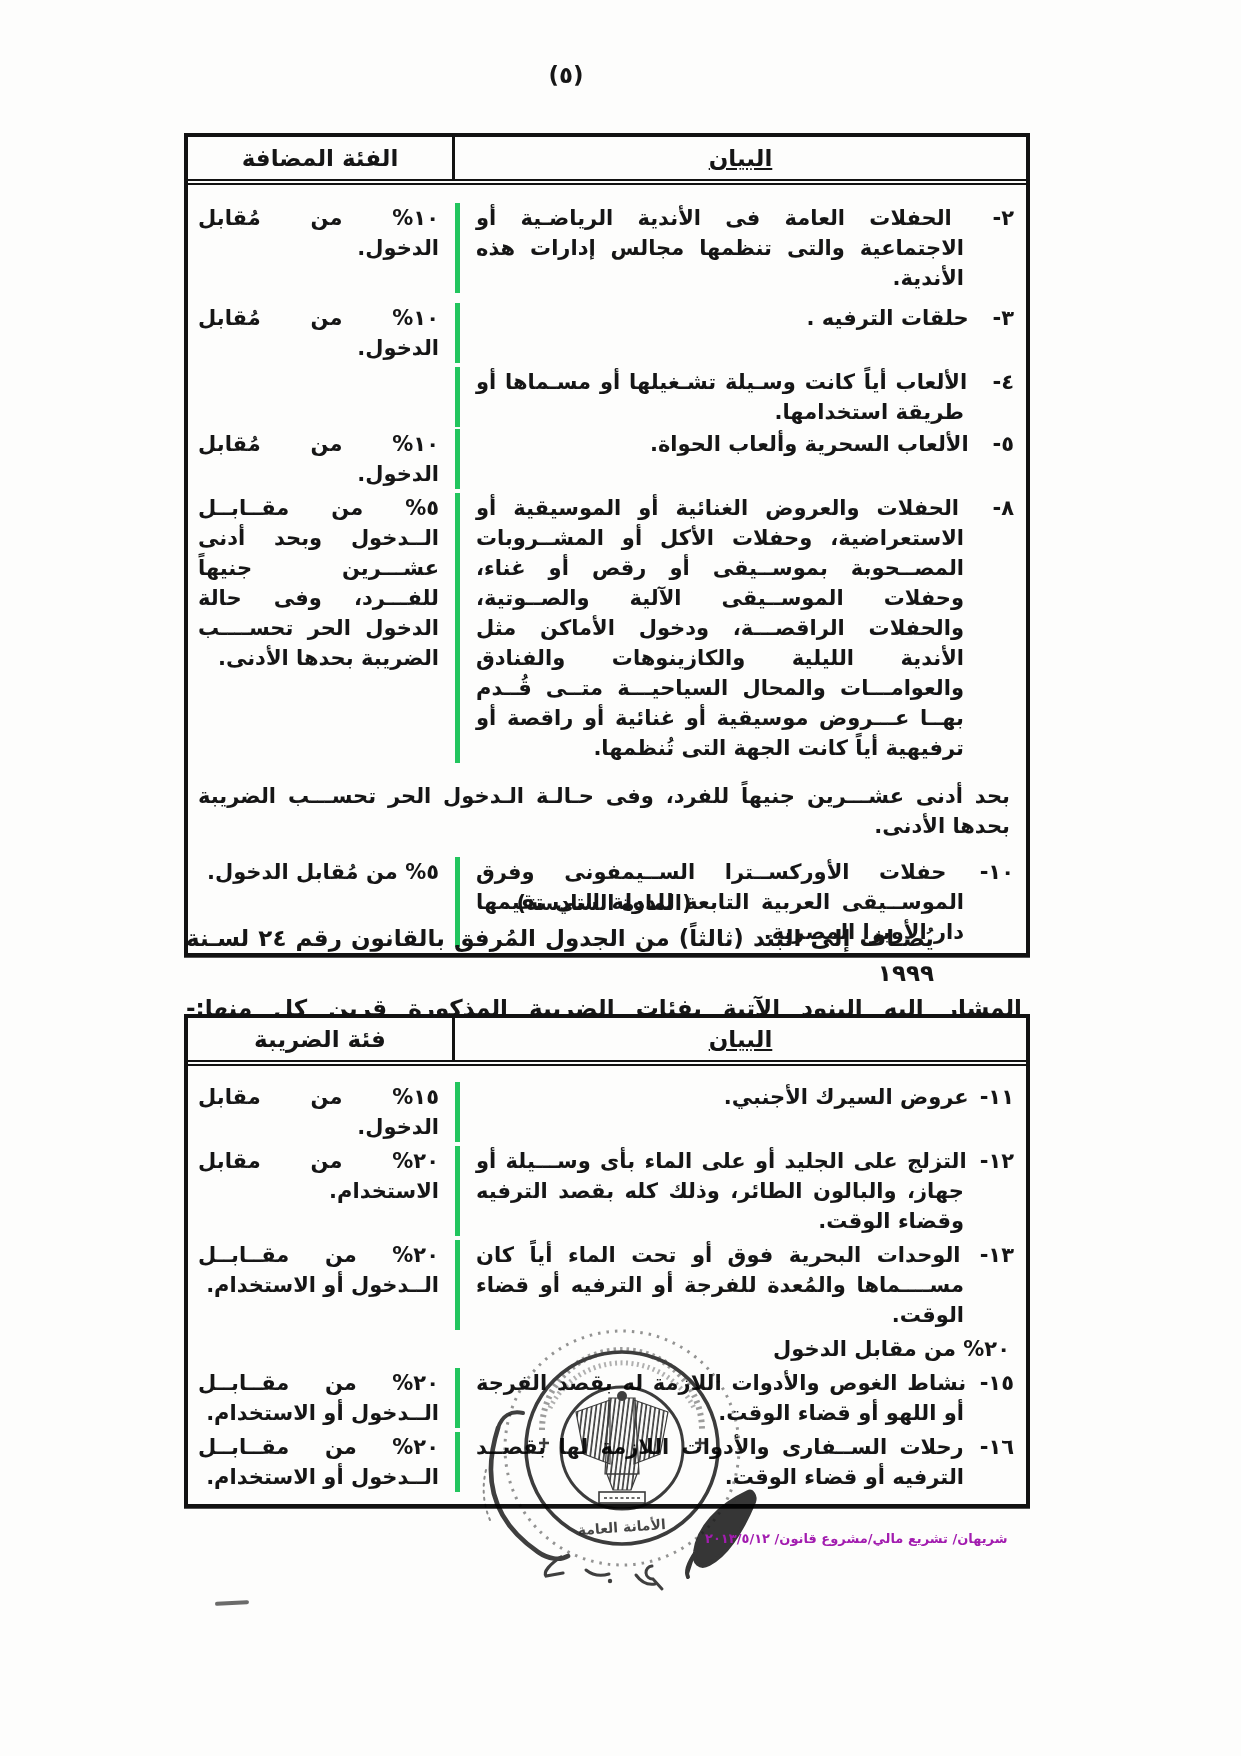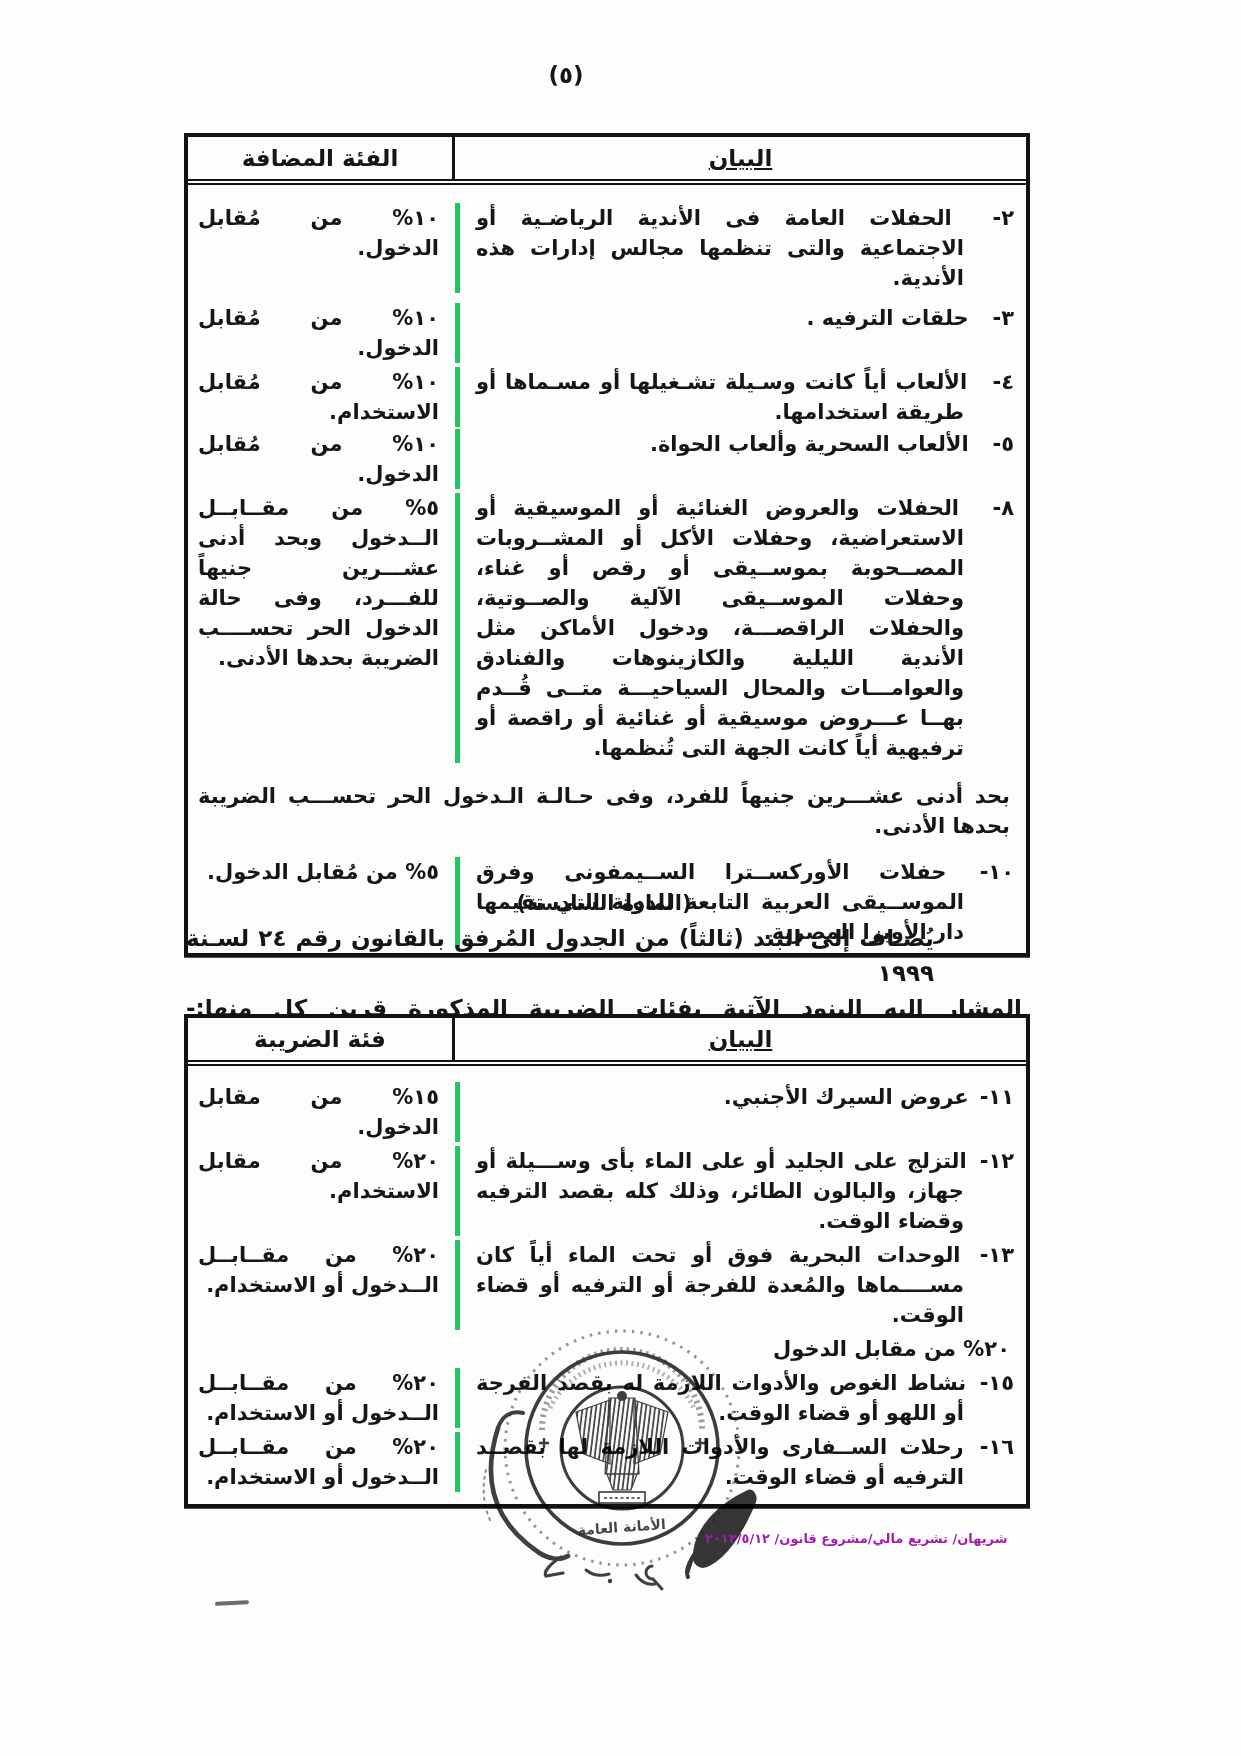--- a/index.html
+++ b/index.html
@@ -93,21 +93,20 @@
       <div class="trow row-2">
         <div class="cell stmt"><span class="num">٢-</span> <span>الحفلات العامة فى الأندية الرياضـية أو الاجتماعية والتى تنظمها مجالس إدارات هذه الأندية.</span></div>
         <div class="cell rate">١٠% من مُقابل الدخول.</div>
       </div>
       <div class="trow row-3">
         <div class="cell stmt"><span class="num">٣-</span> <span>حلقات الترفيه .</span></div>
         <div class="cell rate">١٠% من مُقابل الدخول.</div>
       </div>
       <div class="trow row-4">
         <div class="cell stmt"><span class="num">٤-</span> <span>الألعاب أياً كانت وسـيلة تشـغيلها أو مسـماها أو طريقة استخدامها.</span></div>
-        <div class="cell rate">١٠% من مُقابل الاستخدام.</div>
       </div>
       <div class="trow row-5">
         <div class="cell stmt"><span class="num">٥-</span> <span>الألعاب السحرية وألعاب الحواة.</span></div>
         <div class="cell rate">١٠% من مُقابل الدخول.</div>
       </div>
       <div class="trow row-8">
         <div class="cell stmt"><span class="num">٨-</span> <span>الحفلات والعروض الغنائية أو الموسيقية أو الاستعراضية، وحفلات الأكل أو المشــروبات المصــحوبة بموســيقى أو رقص أو غناء، وحفلات الموســيقى الآلية والصــوتية، والحفلات الراقصـــة، ودخول الأماكن مثل الأندية الليلية والكازينوهات والفنادق والعوامـــات والمحال السياحيـــة متــى قُــدم بهــا عـــروض موسيقية أو غنائية أو راقصة أو ترفيهية أياً كانت الجهة التى تُنظمها.</span></div>
         <div class="cell rate">٥% من مقــابــل الــدخول وبحد أدنى عشـــرين جنيهاً للفـــرد، وفى حالة الدخول الحر تحســــب الضريبة بحدها الأدنى.</div>
       </div>
       <div class="trow row-9">

